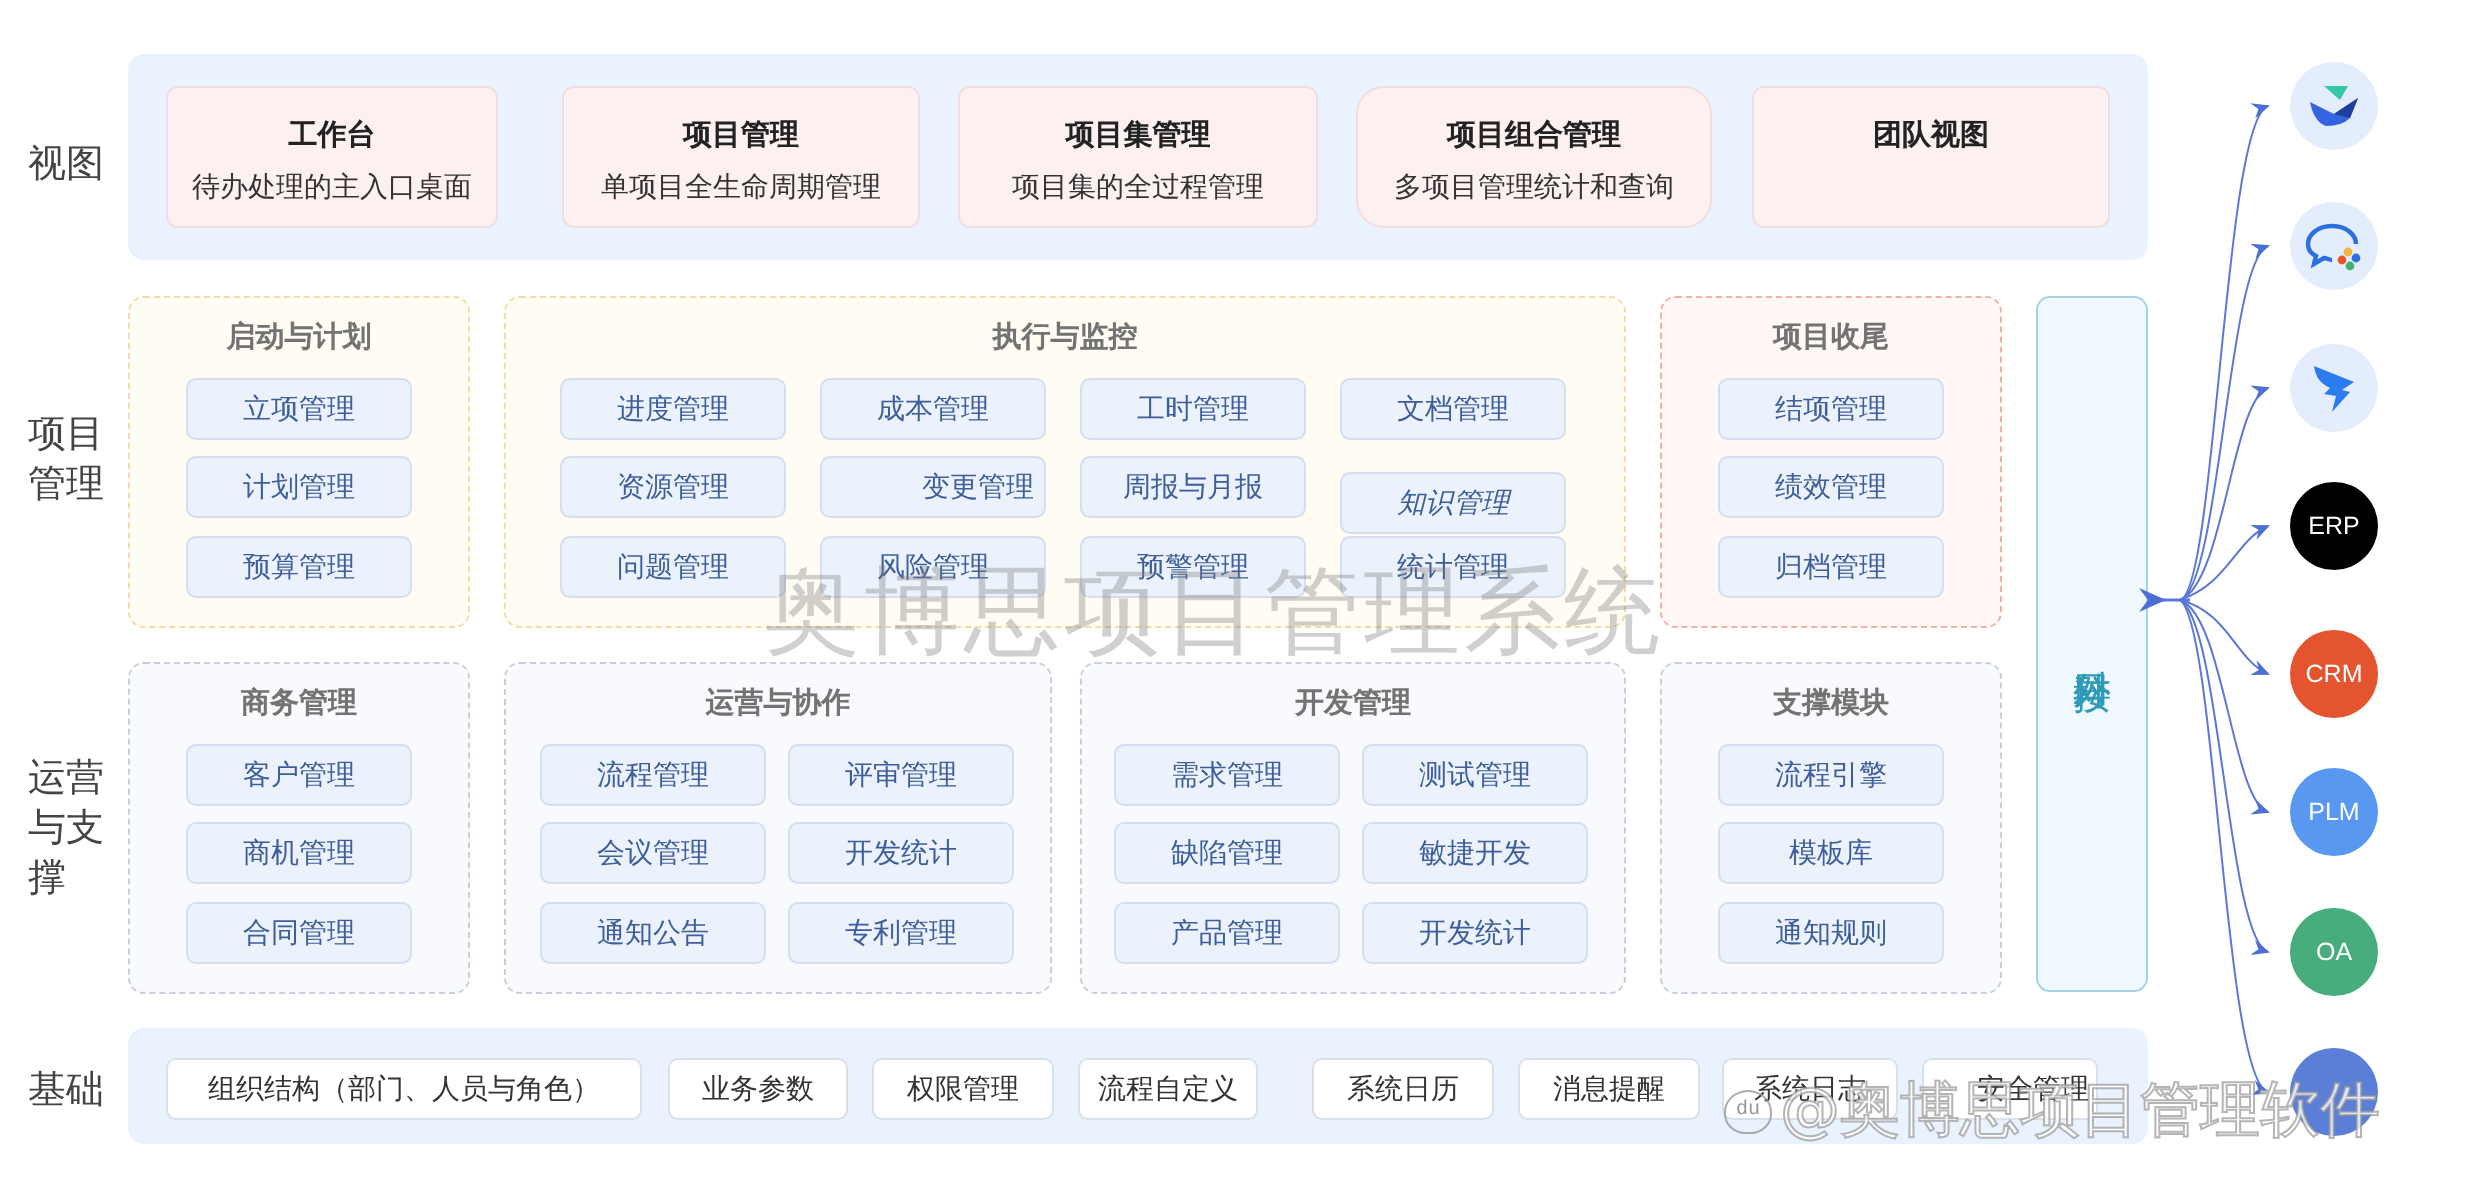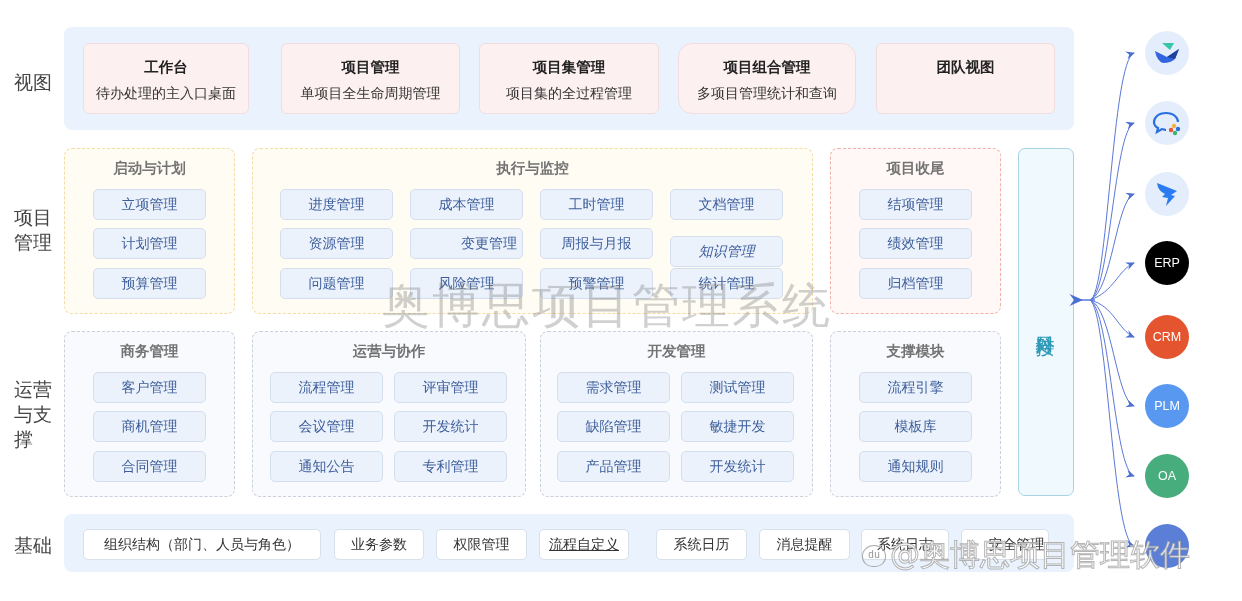--- a/index.html
+++ b/index.html
@@ -127,21 +127,21 @@
 <div class="mod" style="left:859px;top:451px;">通知规则</div>
 
 <div class="iface">
   <span style="writing-mode: vertical-rl; letter-spacing: 1px;">对外接口</span>
 </div>
 
 <div class="band" style="left:64px;top:514px;width:1010px;height:58px;"></div>
 <div class="base-chip" style="left:83px;width:238px;">组织结构（部门、人员与角色）</div>
 <div class="base-chip" style="left:334px;width:90px;">业务参数</div>
 <div class="base-chip" style="left:436px;width:91px;">权限管理</div>
-<div class="base-chip" style="left:539px;width:90px;text-decoration:underline;">流程自定义</div>
+<div class="base-chip" style="left:539px;width:90px;">流程自定义</div>
 <div class="base-chip" style="left:656px;width:91px;">系统日历</div>
 <div class="base-chip" style="left:759px;width:91px;">消息提醒</div>
 <div class="base-chip" style="left:861px;width:88px;">系统日志</div>
 <div class="base-chip" style="left:961px;width:88px;padding-left:23px;">安全管理</div>
 
 <svg class="links" width="1242" height="601">
   <defs>
     <marker id="arr" markerWidth="10" markerHeight="8" refX="8" refY="4" orient="auto">
       <path d="M0,0 L9,4 L0,8 L3,4 Z" fill="#4c6fd4"></path>
     </marker>

